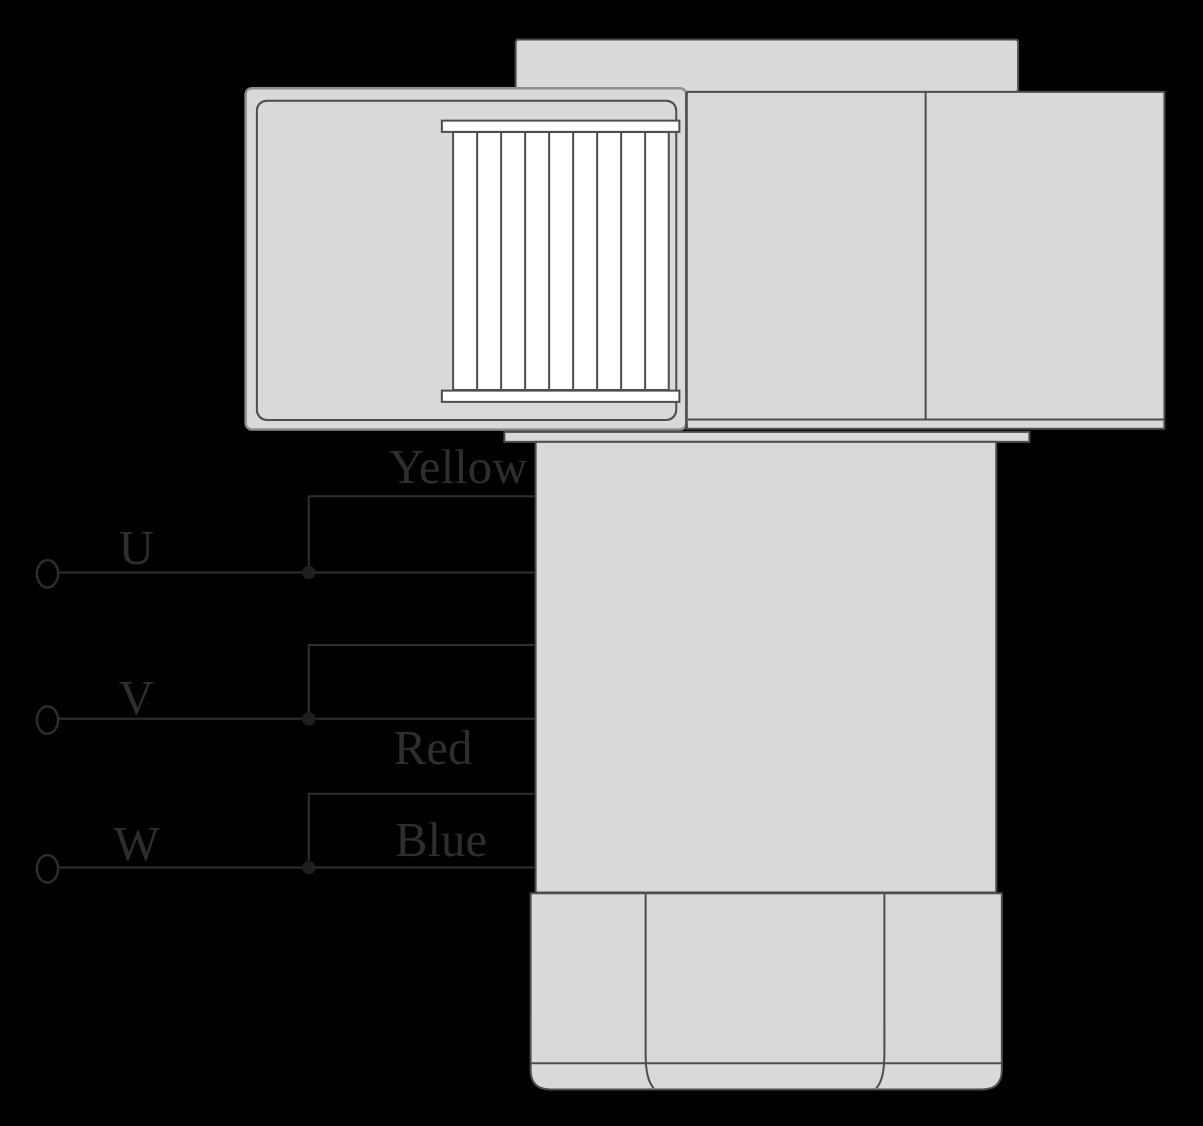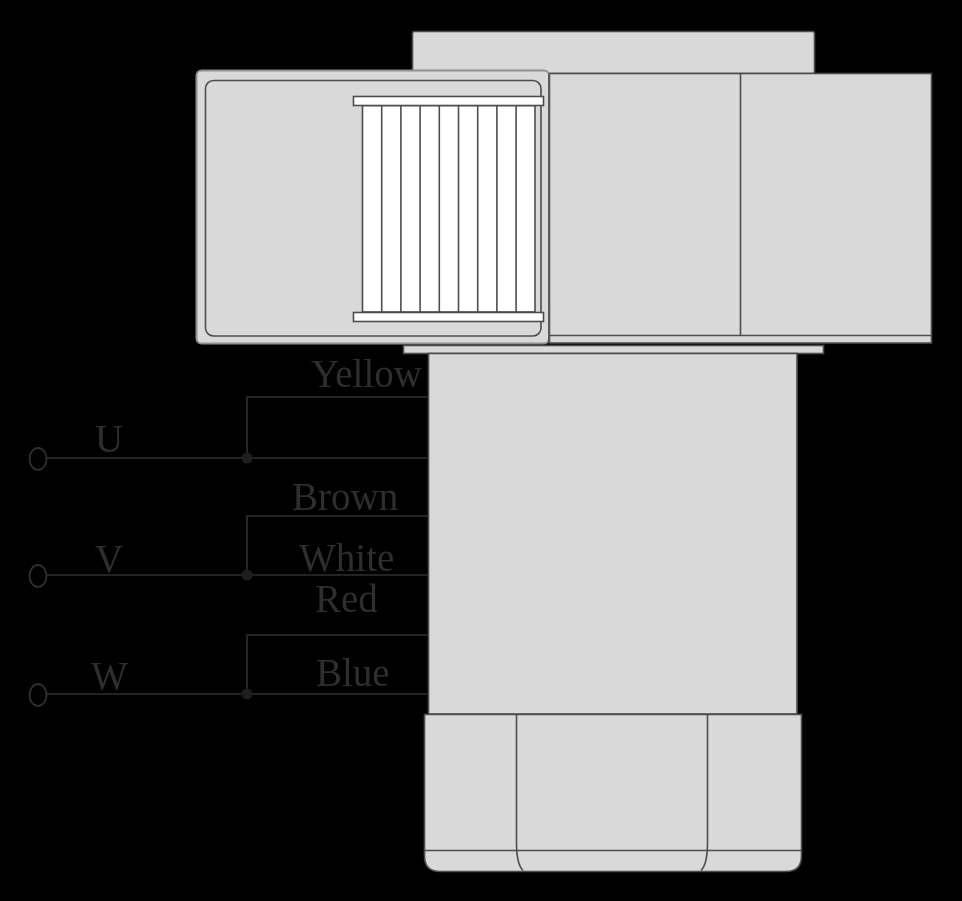--- a/index.html
+++ b/index.html
@@ -98,18 +98,16 @@
       <ellipse cx="38" cy="695" rx="8.5" ry="11" class="terminal"></ellipse>
       <circle cx="247" cy="694" r="5.5" class="junction"></circle>
     </g>
   </svg>
 
   <div class="wire-label" style="left:95px;  top:419px;">U</div>
   <div class="wire-label" style="left:95px;  top:539px;">V</div>
   <div class="wire-label" style="left:91px;  top:656px;">W</div>
 
   <div class="wire-label" style="left:293px; top:354px;margin-left:18px;">Yellow</div>
-  <div class="wire-label" style="left:292px; top:477px;">Brown</div>
-  <div class="wire-label" style="left:299px; top:538px;">White</div>
   <div class="wire-label" style="left:315px; top:579px;">Red</div>
   <div class="wire-label" style="left:316px; top:653px;">Blue</div>
 
 </div>
 
 </body></html>

